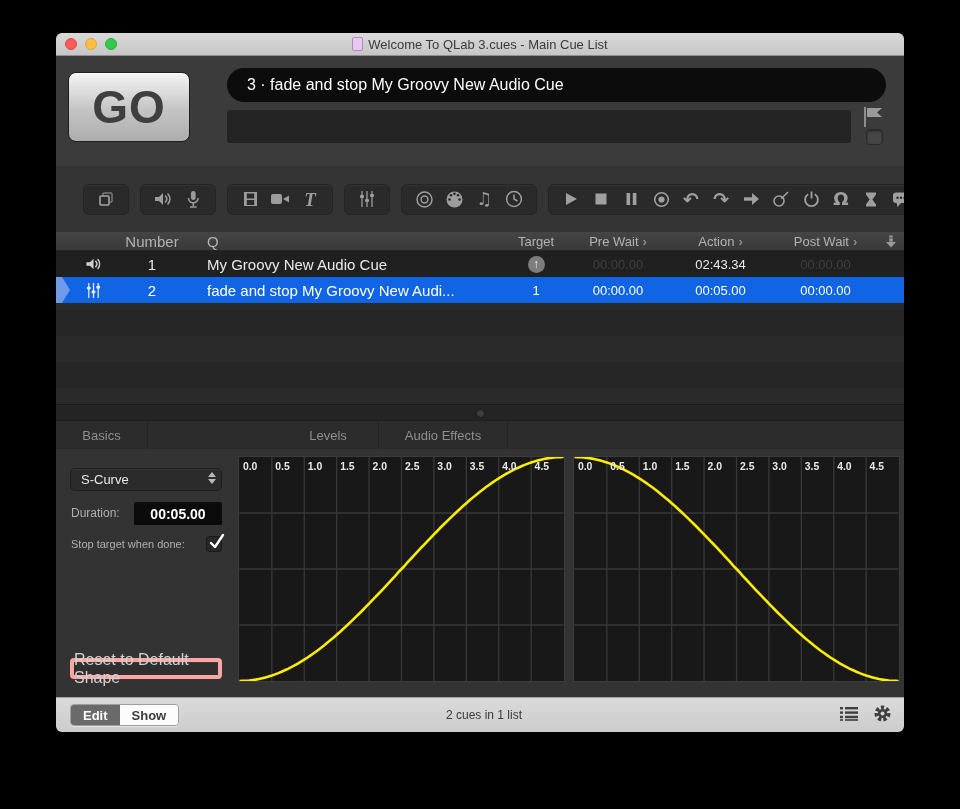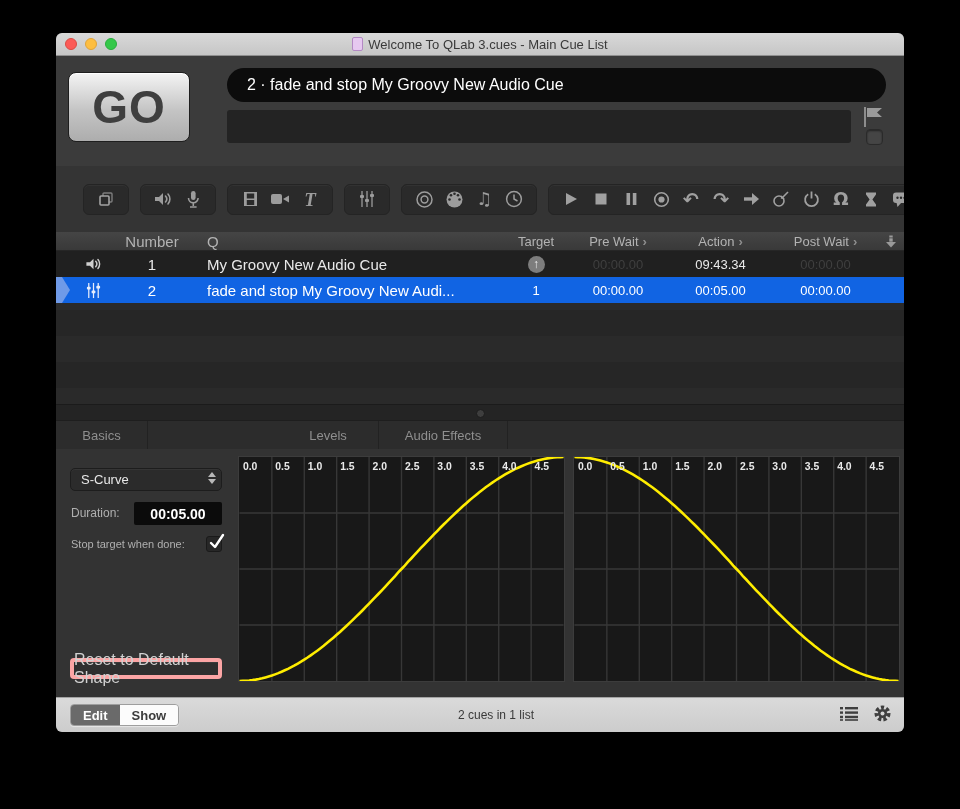--- a/index.html
+++ b/index.html
@@ -91,21 +91,21 @@
   .graphs{position:absolute;left:182px;top:7px;display:flex;gap:8px;}
   .graph{width:327px;height:226px;background:#181818;border:1px solid #3c3c3c;}
   
   .footer{position:absolute;left:0;top:664px;width:100%;height:35px;
     background:linear-gradient(#dadada,#cccccc);border-top:1px solid #a3a3a3;}
   .seg{position:absolute;left:14px;top:6px;height:22px;display:flex;border-radius:4px;overflow:hidden;
     border:1px solid #9e9e9e;box-shadow:0 1px 1px rgba(255,255,255,.5);}
   .seg .s{padding:0 12px;font-size:13px;display:flex;align-items:center;font-weight:bold;}
   .seg .s.on{background:#6a6a6a;color:#fff;}
   .seg .s.off{background:#fcfcfc;color:#3c3c3c;}
-  .status{position:absolute;left:16px;top:0;width:100%;height:33px;display:flex;align-items:center;
+  .status{position:absolute;left:4px;top:0;width:100%;height:33px;display:flex;align-items:center;
     justify-content:center;color:#3a3a3a;font-size:12px;}
   .f-icons{position:absolute;right:12px;top:6px;display:flex;gap:14px;align-items:center;color:#3f3f3f;}
 </style>
 </head>
 <body>
 
 <div class="window">
 
   <div class="titlebar">
     <div class="traffic">
@@ -115,21 +115,21 @@
     </div>
     <div class="title-text">
       <span class="doc-icon"></span>
       <span>Welcome To QLab 3.cues - Main Cue List</span>
     </div>
   </div>
 
   <div class="header">
     <div class="go-btn">GO</div>
     <div class="standby">
-      <span>2 · fade and stop My Groovy New Audio Cue</span>
+      <span>3 · fade and stop My Groovy New Audio Cue</span>
     </div>
     <div class="notes"></div>
     <div class="flag-wrap">
       <svg width="24" height="22" viewBox="0 0 24 22">
         <line x1="3" y1="1" x2="3" y2="21" stroke="#8d8d8d" stroke-width="2"></line>
         <path d="M5 2 h15 l-5 4.5 5 4.5 H5 z" fill="#9a9a9a"></path>
       </svg>
     </div>
     <div class="flag-ck"></div>
   </div>
@@ -314,21 +314,21 @@
           <path d="M2 7 h4 l4-4 v12 l-4-4 H2 z" fill="#cfcfcf"></path>
           <path d="M12.5 6 a4.5 4.5 0 0 1 0 6 M15 4 a7.5 7.5 0 0 1 0 10" fill="none" stroke="#cfcfcf" stroke-width="1.6" stroke-linecap="round"></path>
         </svg>
       </div>
       <div class="c-num">1</div>
       <div class="c-q">My Groovy New Audio Cue</div>
       <div class="c-target">
         <span class="target-badge">↑</span>
       </div>
       <div class="c-t dim">00:00.00</div>
-      <div class="c-t2">09:43.34</div>
+      <div class="c-t2">02:43.34</div>
       <div class="c-t2 dim">00:00.00</div>
       <div class="c-sort"></div>
     </div>
 
     <div class="row r2">
       <div class="c-icon">
         <svg width="17" height="17" viewBox="0 0 18 18">
           <line x1="4" y1="1" x2="4" y2="17" stroke="#e8eefc" stroke-width="1.3"></line>
           <line x1="9" y1="1" x2="9" y2="17" stroke="#e8eefc" stroke-width="1.3"></line>
           <line x1="14" y1="1" x2="14" y2="17" stroke="#e8eefc" stroke-width="1.3"></line>

